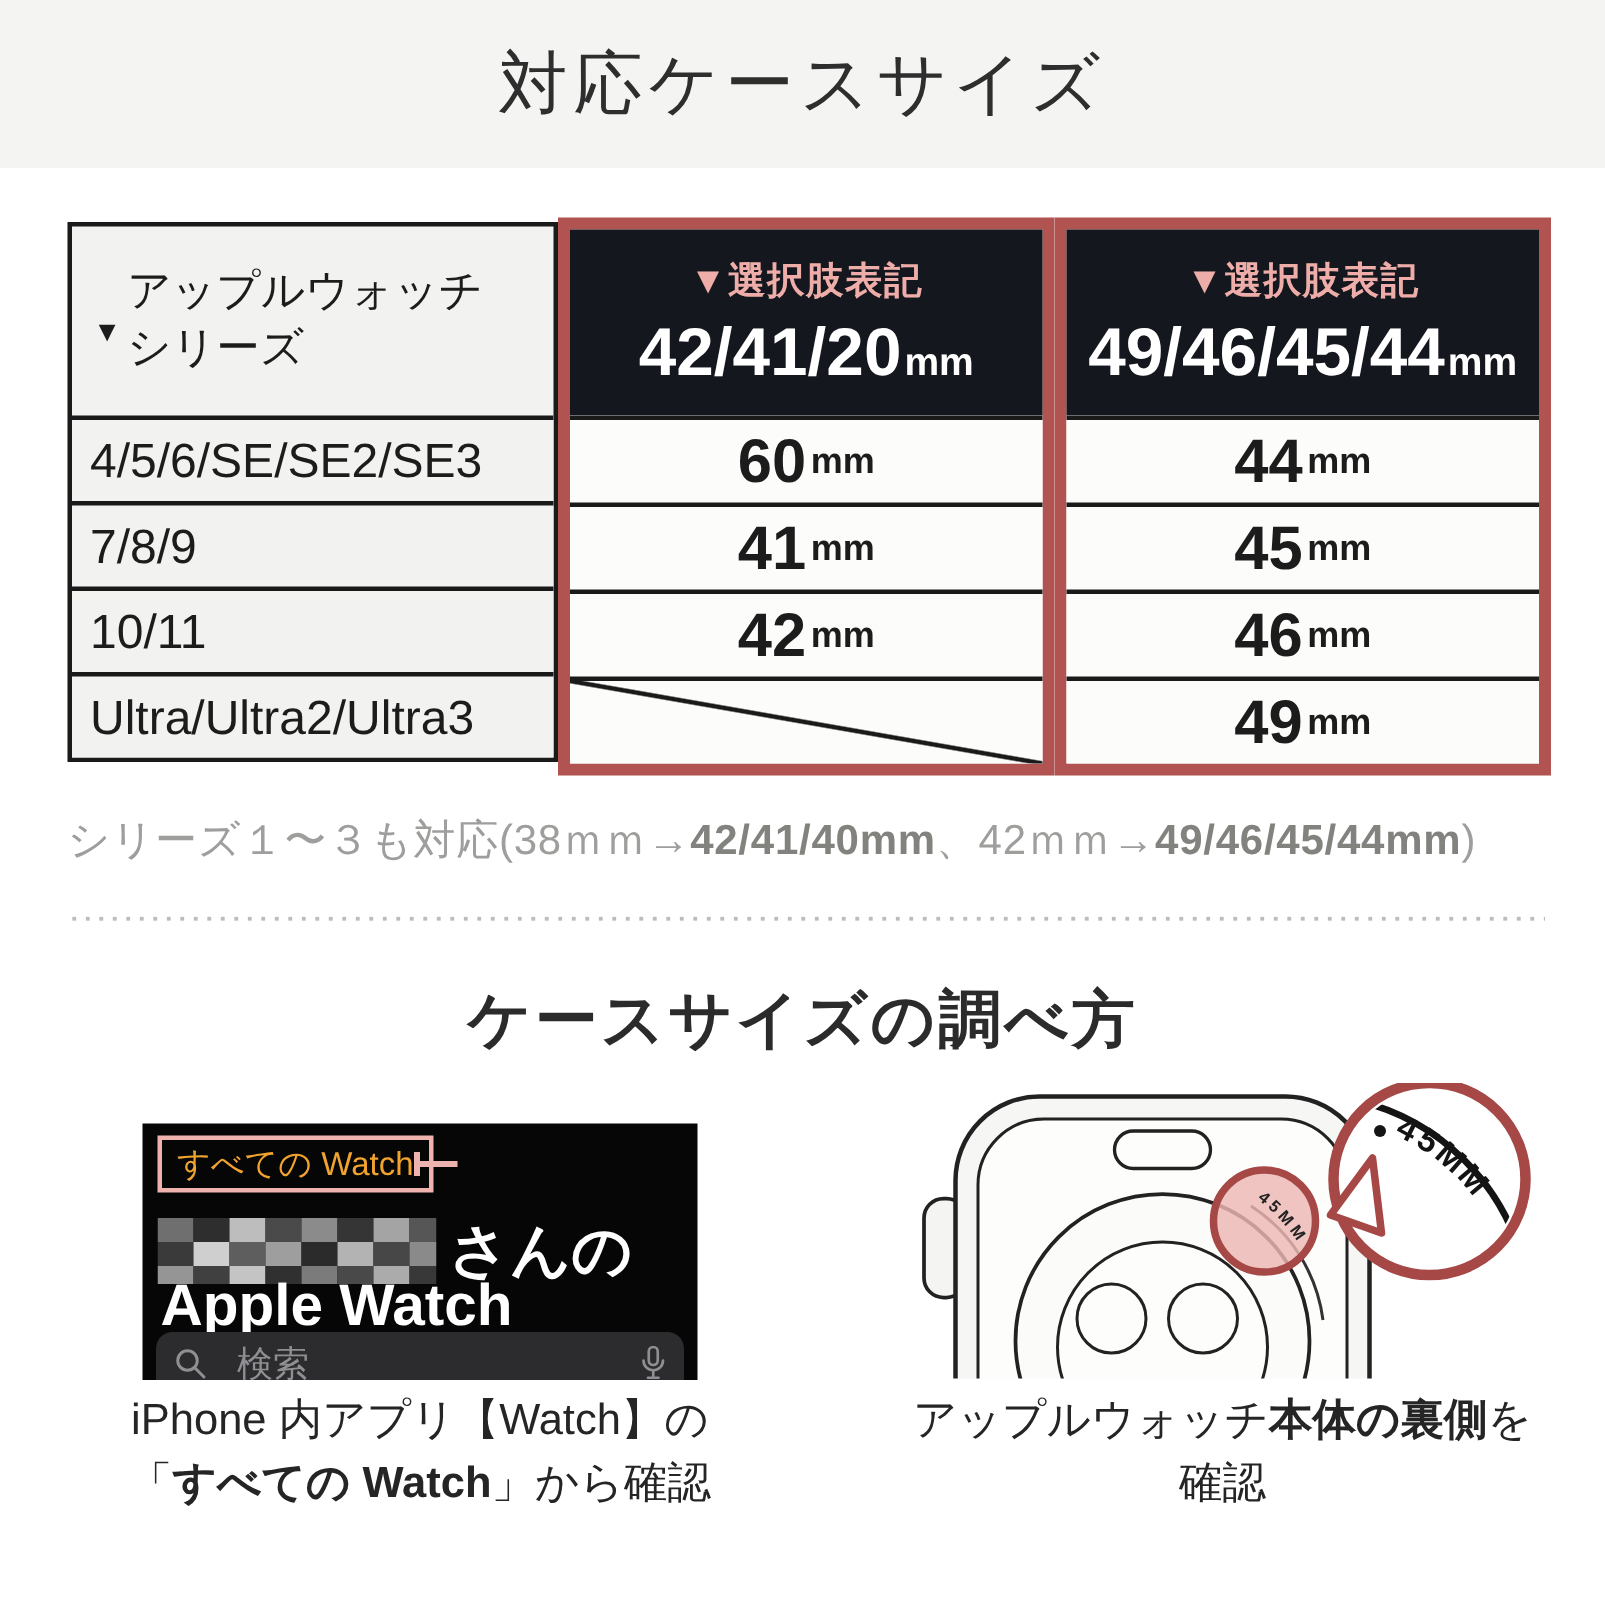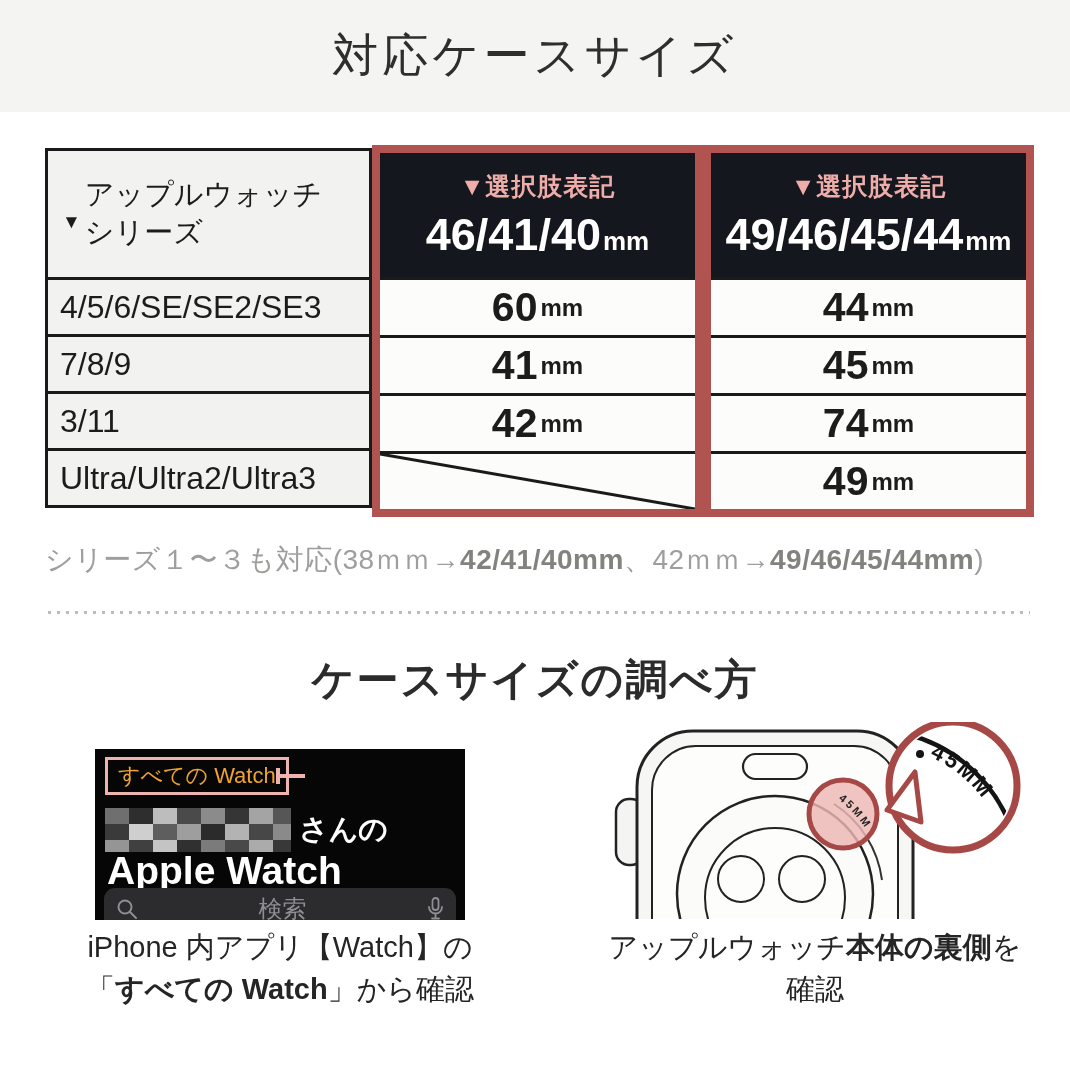--- a/index.html
+++ b/index.html
@@ -47,24 +47,24 @@
 
   
   .phone-shot { position:absolute; left:95px; top:749px; width:370px; height:171px; background:#060606; overflow:hidden; }
   .hl-box { position:absolute; left:10px; top:8px; height:38px; border:3px solid #eeb3ae;
             display:flex; align-items:center; padding:0 10px; }
   .hl-box span { color:#f0a32f; font-size:22px; }
   .connector { position:absolute; left:181px; top:25px; width:29px; height:4px; background:#eeb3ae; }
   .connector:before { content:""; position:absolute; left:0; top:-6px; width:4px; height:16px; background:#eeb3ae; }
   .tap-label { position:absolute; left:218px; top:11px; color:#eba8a4; font-size:27px; font-weight:700; }
   .name-row { position:absolute; left:10px; top:57px; display:flex; align-items:center; }
-  .owner-suffix { color:#ffffff; font-size:29px; font-weight:700; margin-left:8px; }
+  .owner-suffix { color:#ffffff; font-size:40px; font-weight:700; margin-left:8px; }
   .device-name { position:absolute; left:12px; top:100px; color:#ffffff; font-size:39px; font-weight:700; }
   .search-bar { position:absolute; left:9px; top:139px; width:352px; height:42px; border-radius:11px;
-                background:#2c2c2e; display:flex; align-items:center; padding:0 12px; gap:20px;text-align:center; }
+                background:#2c2c2e; display:flex; align-items:center; padding:0 12px; gap:20px; }
   .search-text { color:#8e8e93; font-size:24px; flex:1; }
 
   
   .caption { position:absolute; top:926px; text-align:center; font-size:29px; color:#252525; line-height:1.45; }
   .caption.left { left:55px; width:450px; }
   .caption.right { left:570px; width:490px; }
   .caption b { font-weight:700; }
 
   
   .watch-wrap { position:absolute; left:590px; top:722px; width:470px; height:197px; overflow:hidden; }
@@ -81,28 +81,28 @@
   <div class="series-col">
     <div class="series-header">
       <span class="marker">▼</span>
       <div class="lines">
         <div>アップルウォッチ</div>
         <div>シリーズ</div>
       </div>
     </div>
     <div class="s-cell">4/5/6/SE/SE2/SE3</div>
     <div class="s-cell">7/8/9</div>
-    <div class="s-cell">3/11</div>
+    <div class="s-cell">10/11</div>
     <div class="s-cell">Ultra/Ultra2/Ultra3</div>
   </div>
 
   <div class="opt-col small">
     <div class="opt-header">
       <span class="opt-tag">▼選択肢表記</span>
-      <span class="opt-size"><span>46/41/40</span><span class="unit">mm</span></span>
+      <span class="opt-size"><span>42/41/20</span><span class="unit">mm</span></span>
     </div>
     <div class="v-cell">
         <span>60</span>
         <span class="unit">mm</span>
       </div>
     <div class="v-cell">
         <span>41</span>
         <span class="unit">mm</span>
       </div>
     <div class="v-cell">
@@ -119,21 +119,21 @@
     </div>
     <div class="v-cell">
         <span>44</span>
         <span class="unit">mm</span>
       </div>
     <div class="v-cell">
         <span>45</span>
         <span class="unit">mm</span>
       </div>
     <div class="v-cell">
-        <span>74</span>
+        <span>46</span>
         <span class="unit">mm</span>
       </div>
     <div class="v-cell">
         <span>49</span>
         <span class="unit">mm</span>
       </div>
   </div>
 
   <p class="note"><span>シリーズ１〜３も対応(38ｍｍ→</span><b>42/41/40mm</b><span>、42ｍｍ→</span><b>49/46/45/44mm</b><span>)</span></p>
 

